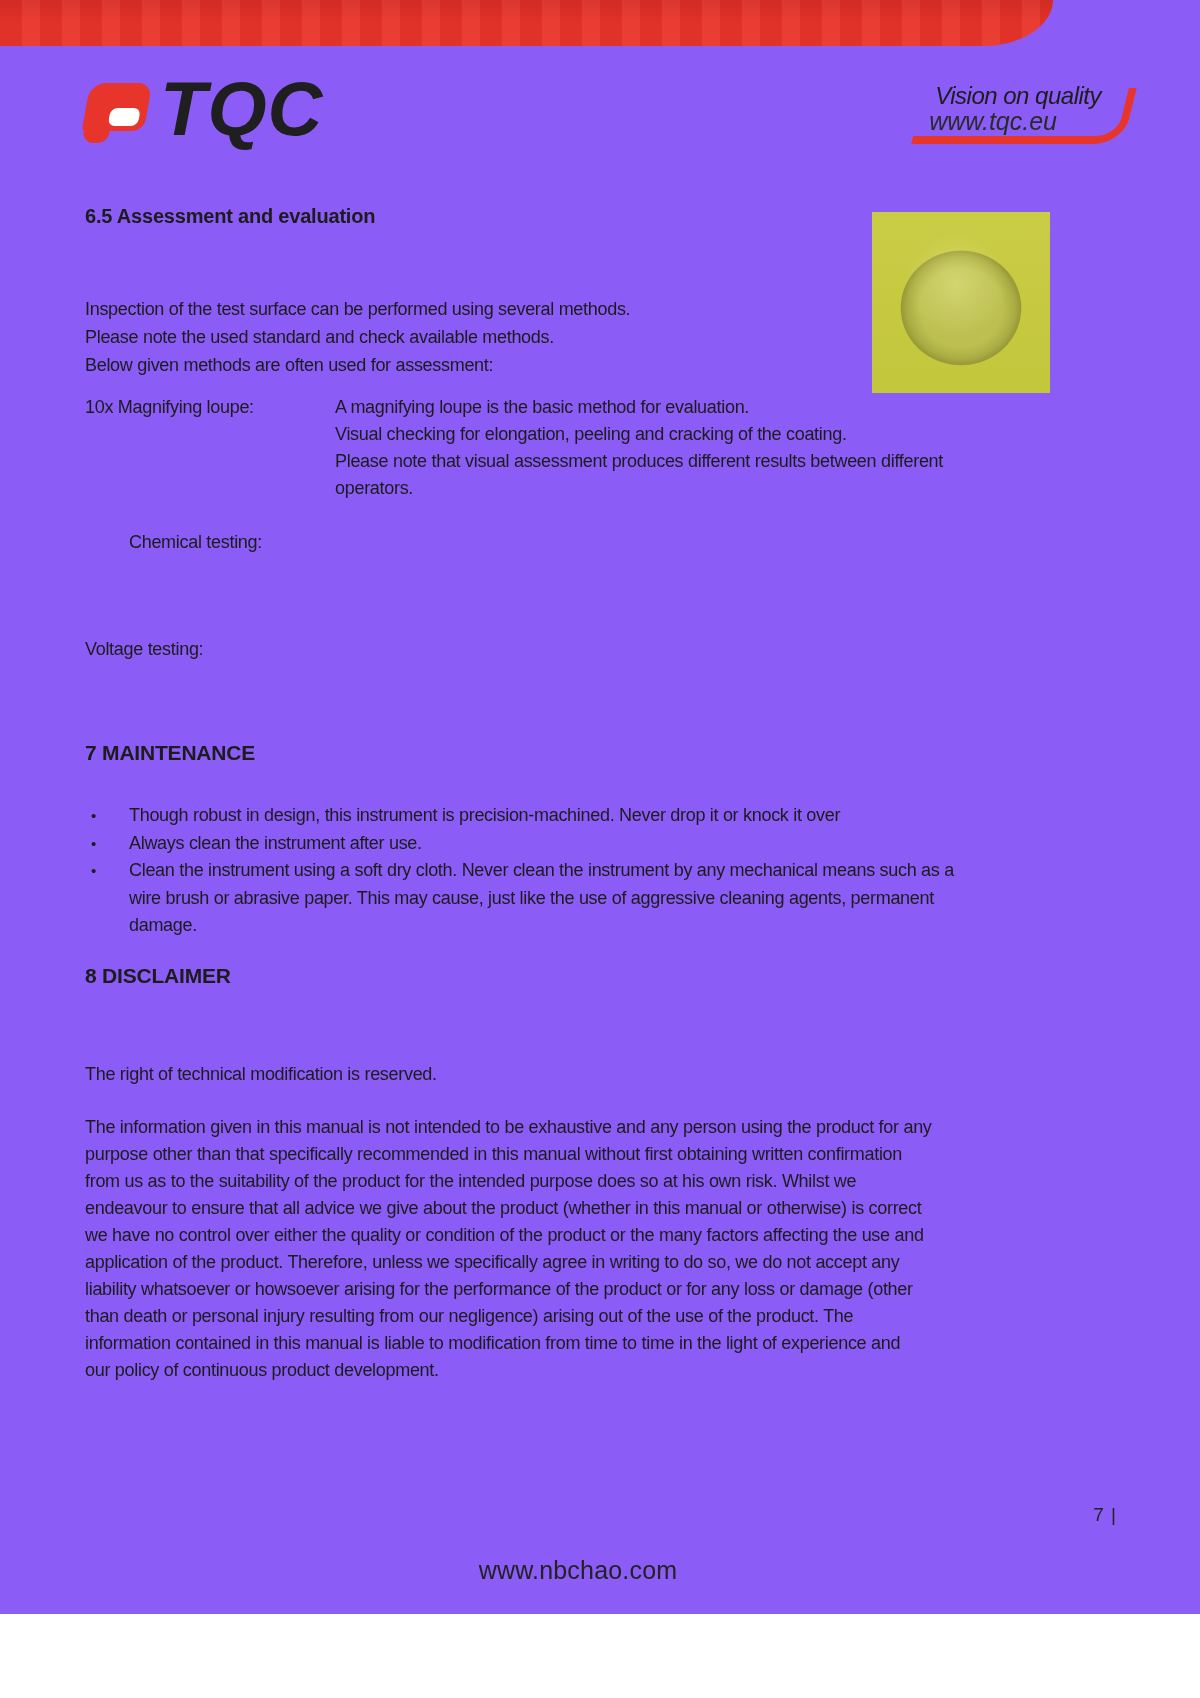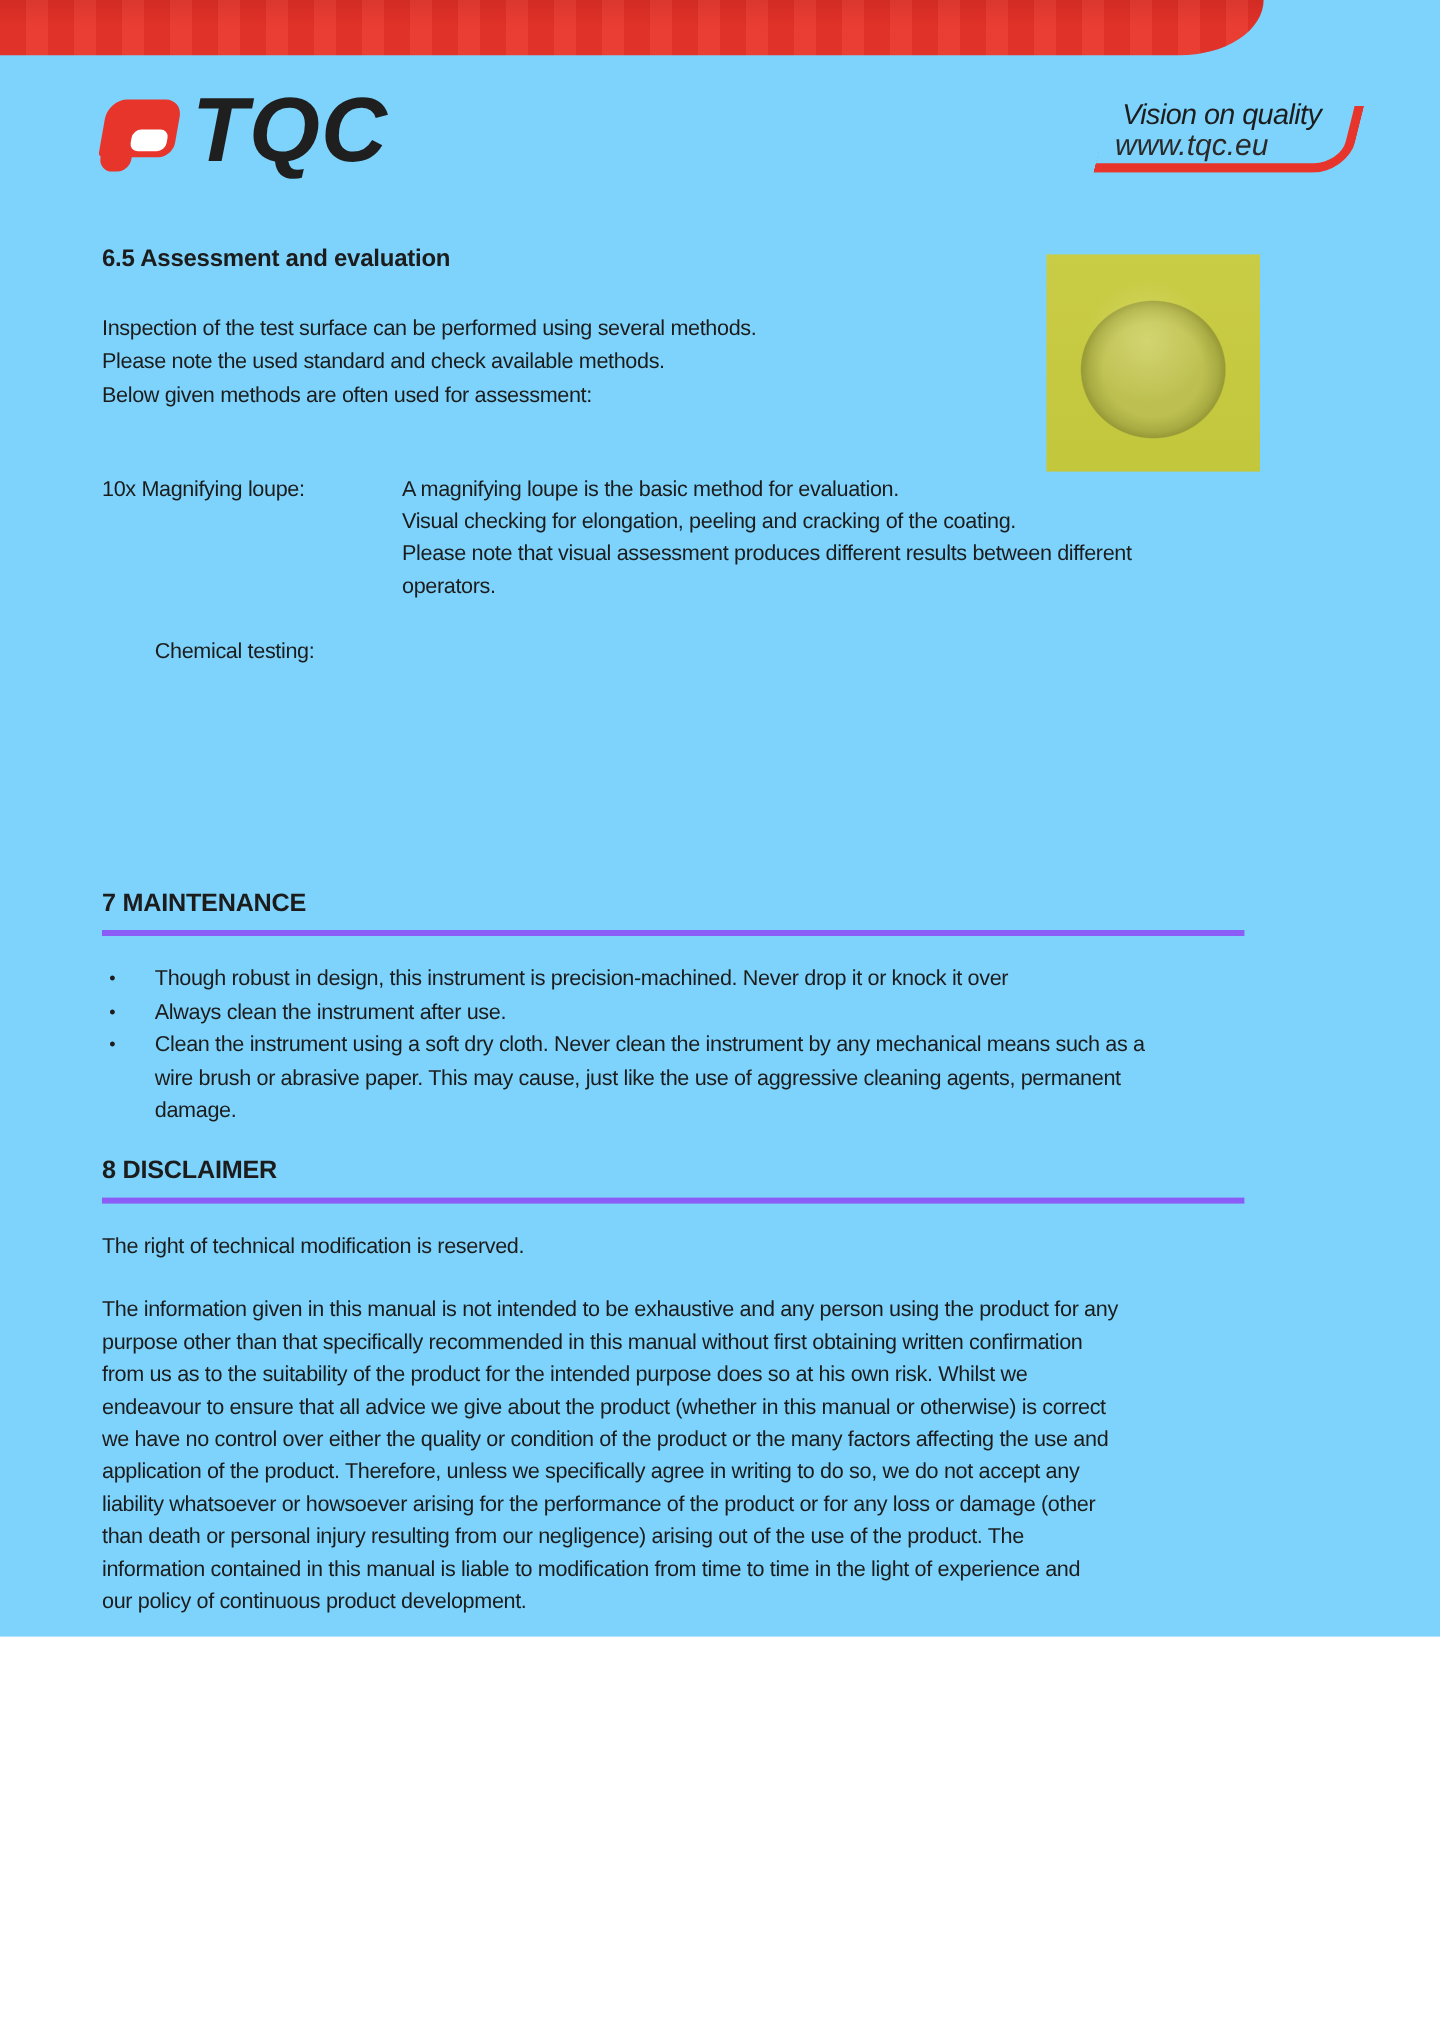--- a/index.html
+++ b/index.html
@@ -1,19 +1,19 @@
 <!DOCTYPE html>
 <html><head>
 <meta charset="utf-8">
 <style>
   html,body{margin:0;padding:0;background:#ffffff;}
   .page{
     position:relative;
-    width:1200px;height:1364px;
-    background:#7dd3fc;
+    width:1200px;height:1614px;
+    background:#8b5cf6;
     font-family:"Liberation Sans",sans-serif;
     color:#1c1c1c;
     overflow:hidden;
   }
   
   .banner{
     position:absolute;top:0;left:0;
     width:1053px;height:46px;
     background:linear-gradient(180deg,#d92f27 0%,#e8352b 45%,#ea372c 100%);
     border-bottom-right-radius:70px 46px;
@@ -53,21 +53,21 @@
   }
   .tagline .t1{font-size:24px;font-weight:normal;font-style:italic;letter-spacing:-0.5px;color:#1d1d1d;line-height:24px;padding-right:24px;}
   .tagline .t2{font-size:25px;font-style:italic;color:#2a2a2a;line-height:27px;padding-right:68px;}
   
   .abs{position:absolute;left:85px;width:952px;}
   .h-small{font-size:20px;font-weight:bold;letter-spacing:-0.2px;}
   .h-section{
     font-size:21px;font-weight:bold;letter-spacing:-0.2px;
     border-bottom:5px solid #8b5cf6;padding-bottom:10px;
   }
-  .body-txt{font-size:18px;letter-spacing:-0.3px;line-height:28px;}
+  .body-txt{font-size:18px;letter-spacing:-0.3px;line-height:28px;margin-top:36px;}
   .lines{white-space:pre-line;}
   
   .method-row{display:flex;}
   .method-term{width:250px;flex:0 0 250px;font-size:18px;letter-spacing:-0.3px;line-height:27px;}
   .method-def{flex:1;font-size:18px;letter-spacing:-0.3px;line-height:27px;}
   
   .bullet-item{display:flex;}
   .bullet-dot{flex:0 0 38px;font-size:15px;line-height:27.5px;padding-left:6px;}
   .bullet-text{flex:1;font-size:18px;letter-spacing:-0.3px;line-height:27.5px;}
   
@@ -116,20 +116,21 @@
     <div class="method-term">10x Magnifying loupe:</div>
     <div class="method-def lines">A magnifying loupe is the basic method for evaluation.
 Visual checking for elongation, peeling and cracking of the coating.
 Please note that visual assessment produces different results between different
 operators.</div>
   </div>
   <div class="abs method-row" style="top:529px;margin-left:44px;">
     <div class="method-term">Chemical testing:</div>
   </div>
   <div class="abs method-row" style="top:636px;">
+    <div class="method-term">Voltage testing:</div>
   </div>
 
   <div class="abs h-section" style="top:741px;">7 MAINTENANCE</div>
   <div class="abs" style="top:802px;">
     <div class="bullet-item">
       <div class="bullet-dot">•</div>
       <div class="bullet-text lines">Though robust in design, this instrument is precision-machined. Never drop it or knock it over</div>
     </div>
     <div class="bullet-item">
       <div class="bullet-dot">•</div>

